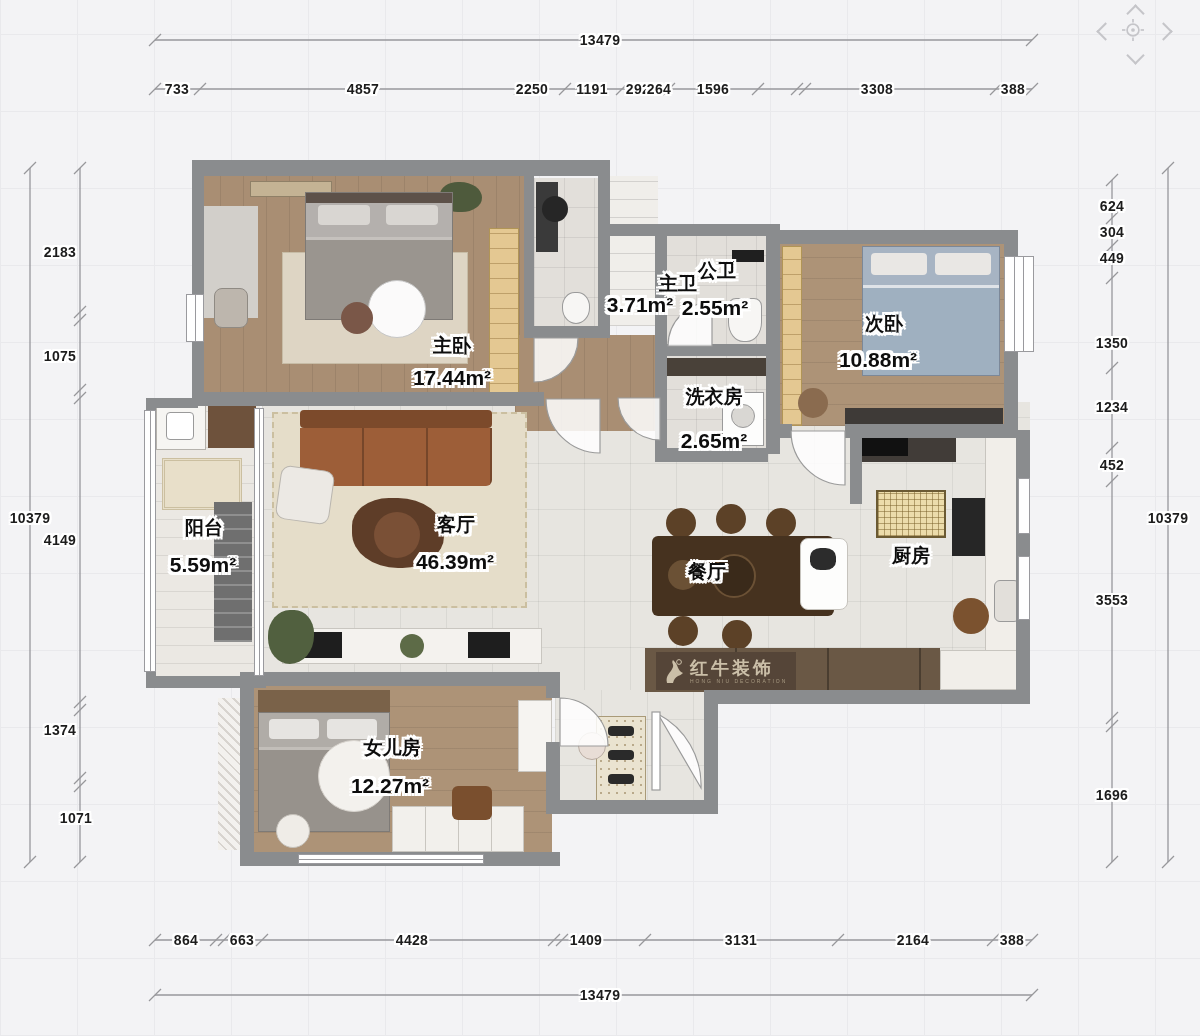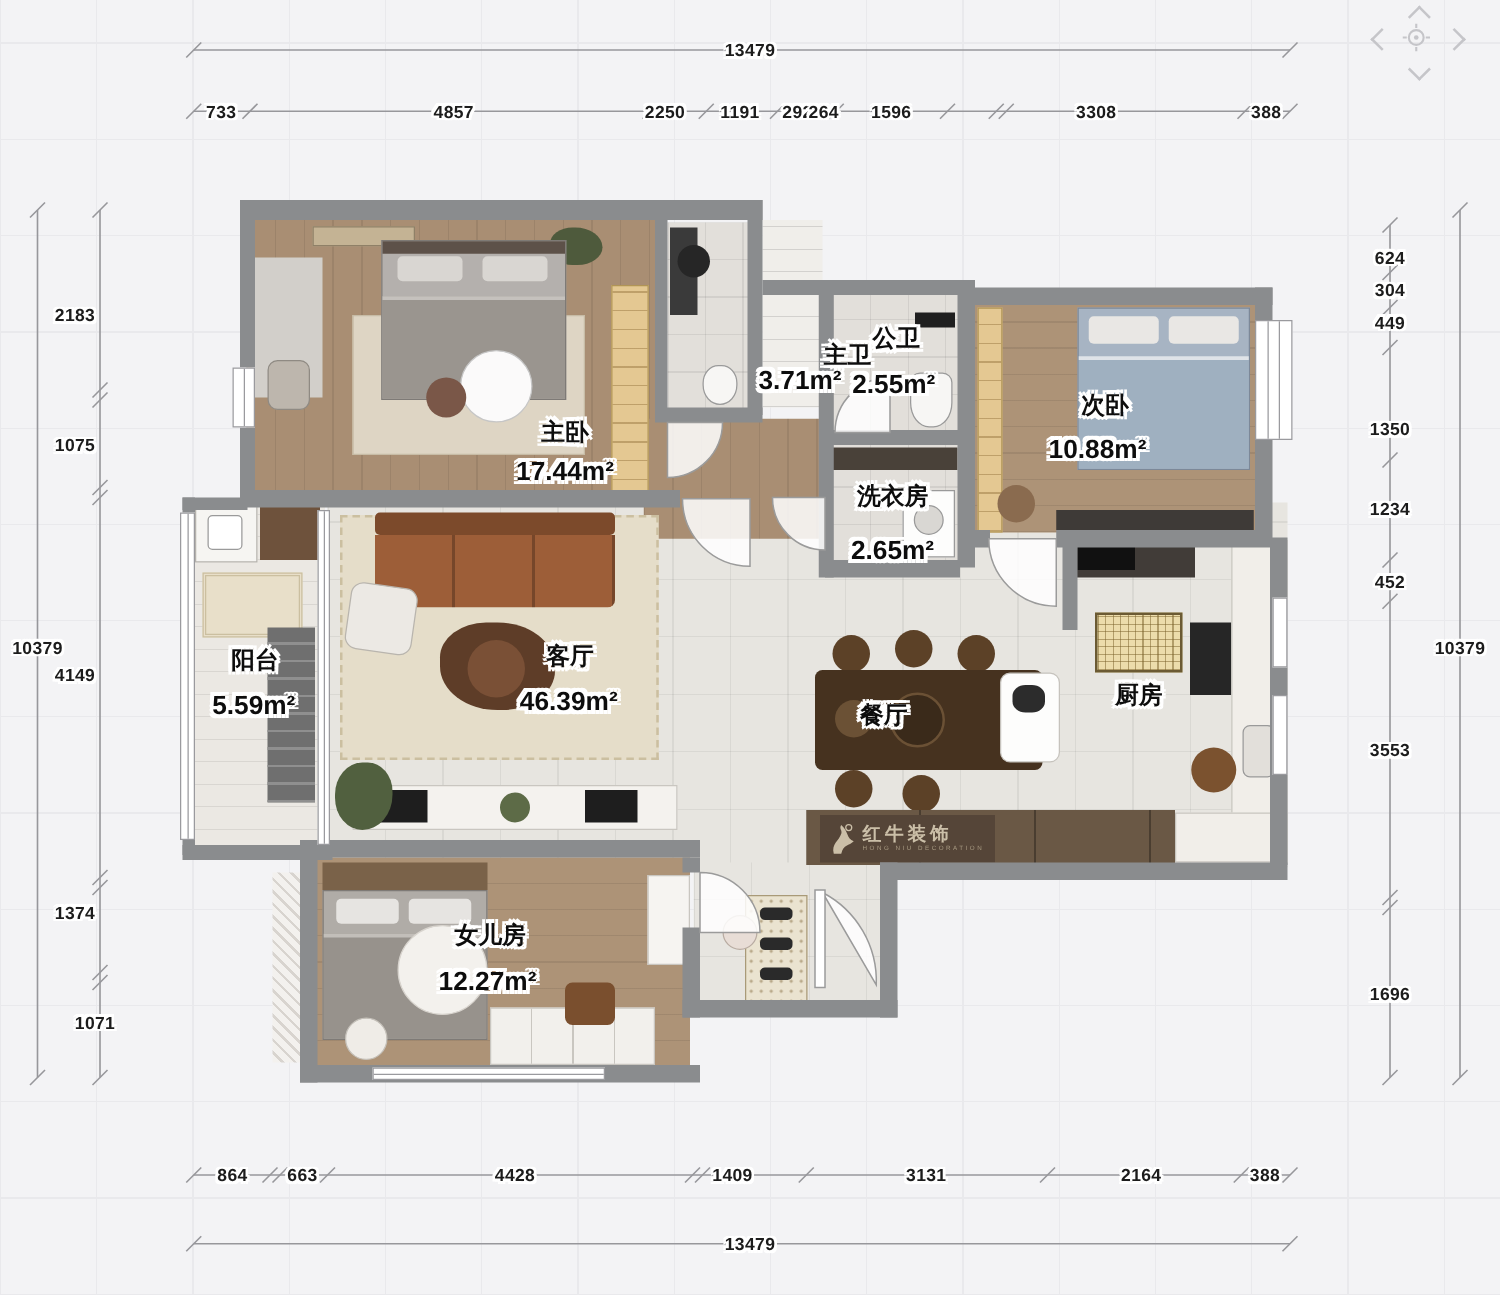--- a/index.html
+++ b/index.html
@@ -25,21 +25,21 @@
   
   .halo{ text-shadow:-3px -3px 0 #fff,3px -3px 0 #fff,-3px 3px 0 #fff,3px 3px 0 #fff,0 -3px 0 #fff,0 3px 0 #fff,-3px 0 0 #fff,3px 0 0 #fff; }
   .halo2{ text-shadow:-2px -2px 0 #fff,2px -2px 0 #fff,-2px 2px 0 #fff,2px 2px 0 #fff,0 -2px 0 #fff,0 2px 0 #fff,-2px 0 0 #fff,2px 0 0 #fff; }
   .rname{font-size:19px;font-weight:700;color:#0d0d0d;white-space:nowrap;transform:translate(-50%,-50%);}
   .rarea{font-size:21px;font-weight:700;color:#0d0d0d;white-space:nowrap;transform:translate(-50%,-50%);}
   .d{font-size:14px;font-weight:700;color:#1c1c1c;white-space:nowrap;transform:translate(-50%,-50%);letter-spacing:.3px;}
   
   .chev{width:11px;height:11px;border-right:2.5px solid #c5c5c9;border-bottom:2.5px solid #c5c5c9;display:block;}
   .panbtn{position:absolute;width:22px;height:22px;display:flex;align-items:center;justify-content:center;cursor:pointer;}
   
-  .brand{font-size:15px;font-weight:700;color:#cbbfa8;letter-spacing:3px;white-space:nowrap;line-height:1;}
+  .brand{font-size:18px;font-weight:700;color:#cbbfa8;letter-spacing:3px;white-space:nowrap;line-height:1;}
   .brandcap{font-size:5px;color:#a89a82;letter-spacing:2px;white-space:nowrap;line-height:1;margin-top:2px;}
 </style>
 </head>
 <body>
 
 <div class="canvas">
 
   <svg class="a" style="left:0;top:0;width:1200px;height:1036px;" viewBox="0 0 1200 1036" stroke="#97979b" stroke-width="1.3">
 
     <line x1="155" y1="40" x2="1032" y2="40"></line>

